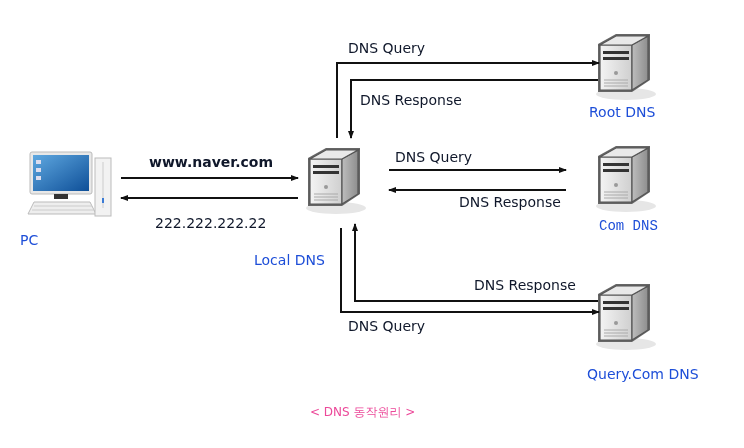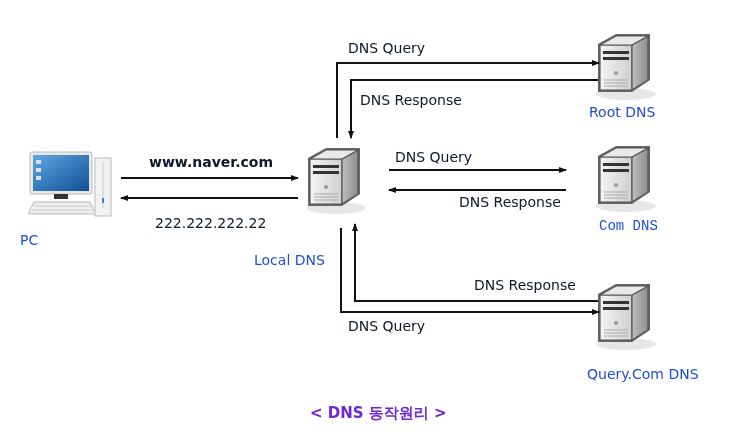--- a/index.html
+++ b/index.html
@@ -1,21 +1,21 @@
 <!DOCTYPE html>
 <html><head>
 <meta charset="utf-8">
 <style>
   html, body { margin:0; padding:0; background:#ffffff; }
   body { width:744px; height:448px; position:relative; overflow:hidden; font-family:"Liberation Sans", sans-serif; }
   #diagram { position:absolute; left:0; top:0; width:744px; height:448px; }
   .lbl { position:absolute; white-space:nowrap; font-family:"DejaVu Sans", sans-serif; }
   .red { color:#0f172a; font-size:14px; }
   .blk { color:#1d4ed8; font-size:14px; }
-  .caption { color:#6d28d9; font-size:15px;font-weight:bold; }
+  .caption { color:#ec4899; font-size:12px; }
 </style>
 </head>
 <body>
 
 <svg id="diagram" viewBox="0 0 744 448" xmlns="http://www.w3.org/2000/svg">
   <defs>
     <marker id="ah" markerWidth="8" markerHeight="8" refX="7" refY="4" orient="auto" markerUnits="userSpaceOnUse">
       <path d="M0,1 L8,4 L0,7 z" fill="#111"></path>
     </marker>
     <linearGradient id="srvFront" x1="0" x2="1">

